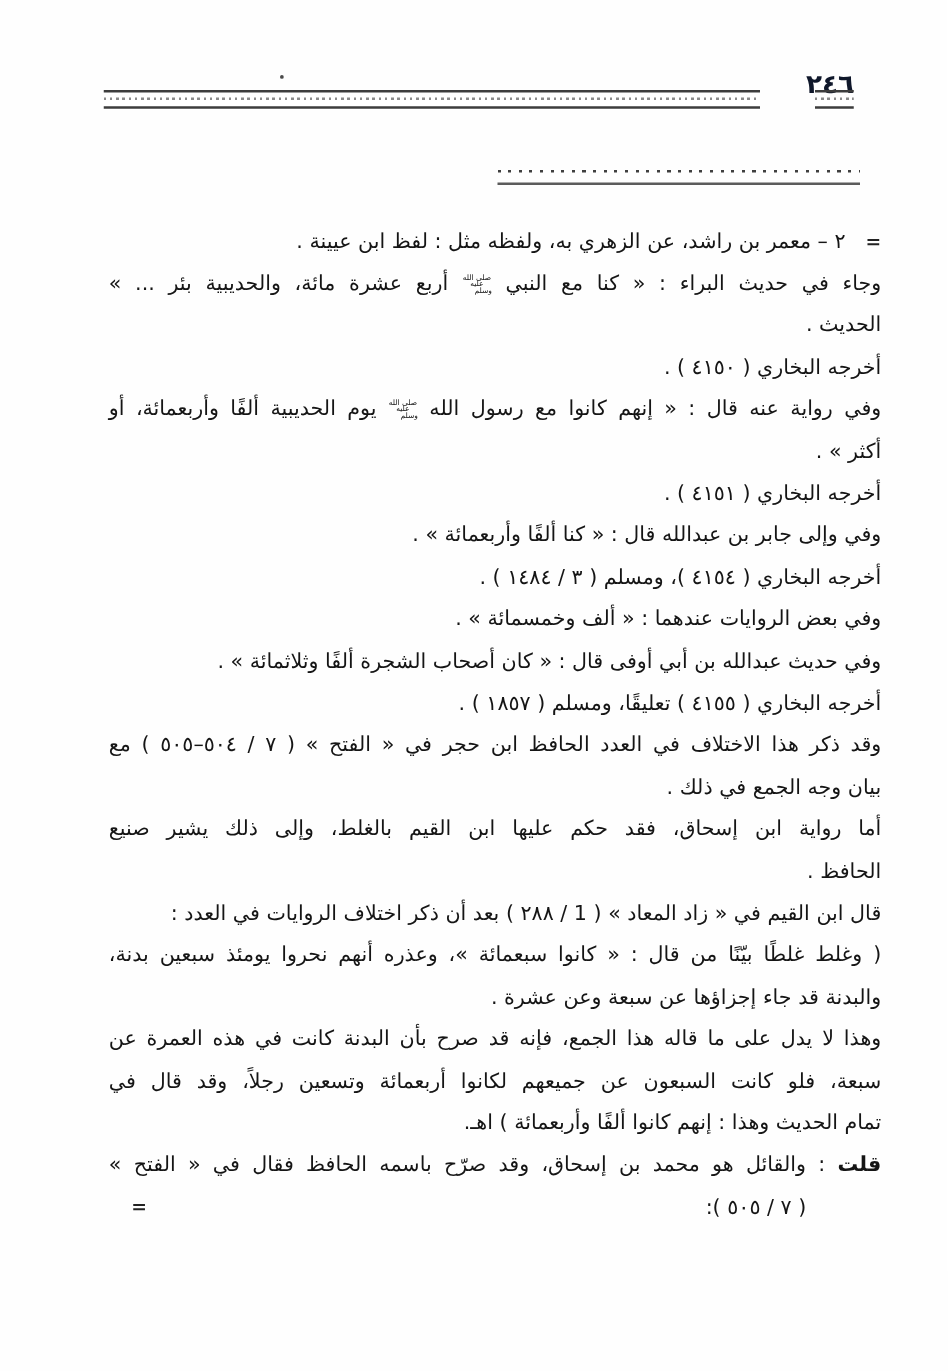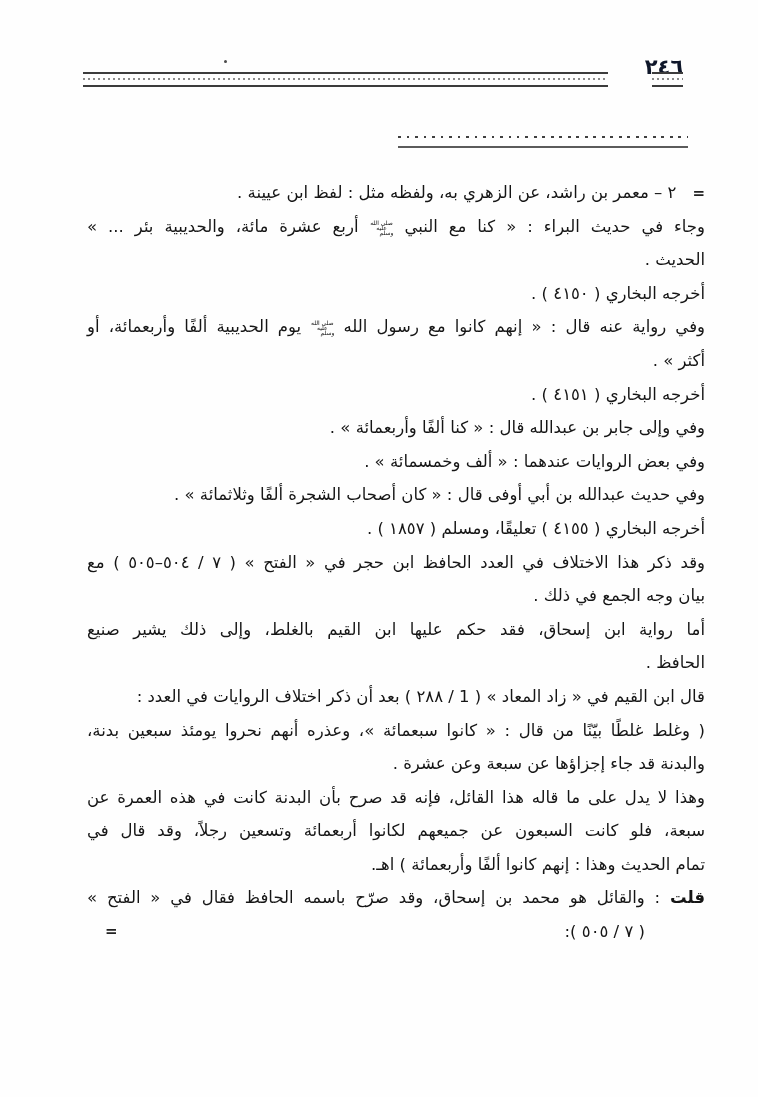--- a/index.html
+++ b/index.html
@@ -94,20 +94,21 @@
     <div class="line"><span>أخرجه البخاري ( ٤١٥٠ ) .</span></div>
 
     <div class="line full"><span>وفي رواية عنه قال : « إنهم كانوا مع رسول الله </span><span class="saw">صلى الله عليه وسلم</span><span> يوم الحديبية ألفًا وأربعمائة، أو</span></div>
 
     <div class="line"><span>أكثر » .</span></div>
 
     <div class="line"><span>أخرجه البخاري ( ٤١٥١ ) .</span></div>
 
     <div class="line"><span>وفي وإلى جابر بن عبدالله قال : « كنا ألفًا وأربعمائة » .</span></div>
 
+    <div class="line"><span>أخرجه البخاري ( ٤١٥٤ )، ومسلم ( ٣ / ١٤٨٤ ) .</span></div>
 
     <div class="line"><span>وفي بعض الروايات عندهما : « ألف وخمسمائة » .</span></div>
 
     <div class="line"><span>وفي حديث عبدالله بن أبي أوفى قال : « كان أصحاب الشجرة ألفًا وثلاثمائة » .</span></div>
 
     <div class="line"><span>أخرجه البخاري ( ٤١٥٥ ) تعليقًا، ومسلم ( ١٨٥٧ ) .</span></div>
 
     <div class="line full"><span>وقد ذكر هذا الاختلاف في العدد الحافظ ابن حجر في « الفتح » ( ٧ / ٥٠٤–٥٠٥ ) مع</span></div>
 
     <div class="line"><span>بيان وجه الجمع في ذلك .</span></div>
@@ -115,21 +116,21 @@
     <div class="line full"><span>أما رواية ابن إسحاق، فقد حكم عليها ابن القيم بالغلط، وإلى ذلك يشير صنيع</span></div>
 
     <div class="line"><span>الحافظ .</span></div>
 
     <div class="line"><span>قال ابن القيم في « زاد المعاد » ( 1 / ٢٨٨ ) بعد أن ذكر اختلاف الروايات في العدد :</span></div>
 
     <div class="line full"><span>( وغلط غلطًا بيّنًا من قال : « كانوا سبعمائة »، وعذره أنهم نحروا يومئذ سبعين بدنة،</span></div>
 
     <div class="line"><span>والبدنة قد جاء إجزاؤها عن سبعة وعن عشرة .</span></div>
 
-    <div class="line full"><span>وهذا لا يدل على ما قاله هذا القائل، فإنه قد صرح بأن البدنة كانت في هذه العمرة عن</span></div>
+    <div class="line full"><span>وهذا لا يدل على ما قاله هذا الجمع، فإنه قد صرح بأن البدنة كانت في هذه العمرة عن</span></div>
 
     <div class="line full"><span>سبعة، فلو كانت السبعون عن جميعهم لكانوا أربعمائة وتسعين رجلاً، وقد قال في</span></div>
 
     <div class="line"><span>تمام الحديث وهذا : إنهم كانوا ألفًا وأربعمائة ) اهـ.</span></div>
 
     <div class="line full"><span class="lead-bold">قلت</span><span> : والقائل هو محمد بن إسحاق، وقد صرّح باسمه الحافظ فقال في « الفتح »</span></div>
 
     <div class="line flex-line">
         <span>( ٧ / ٥٠٥ ):</span>
         <span class="marker">=</span>

